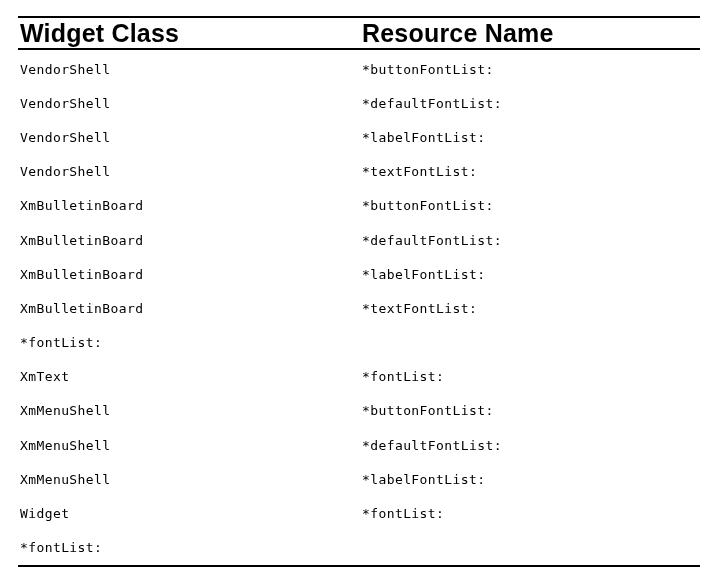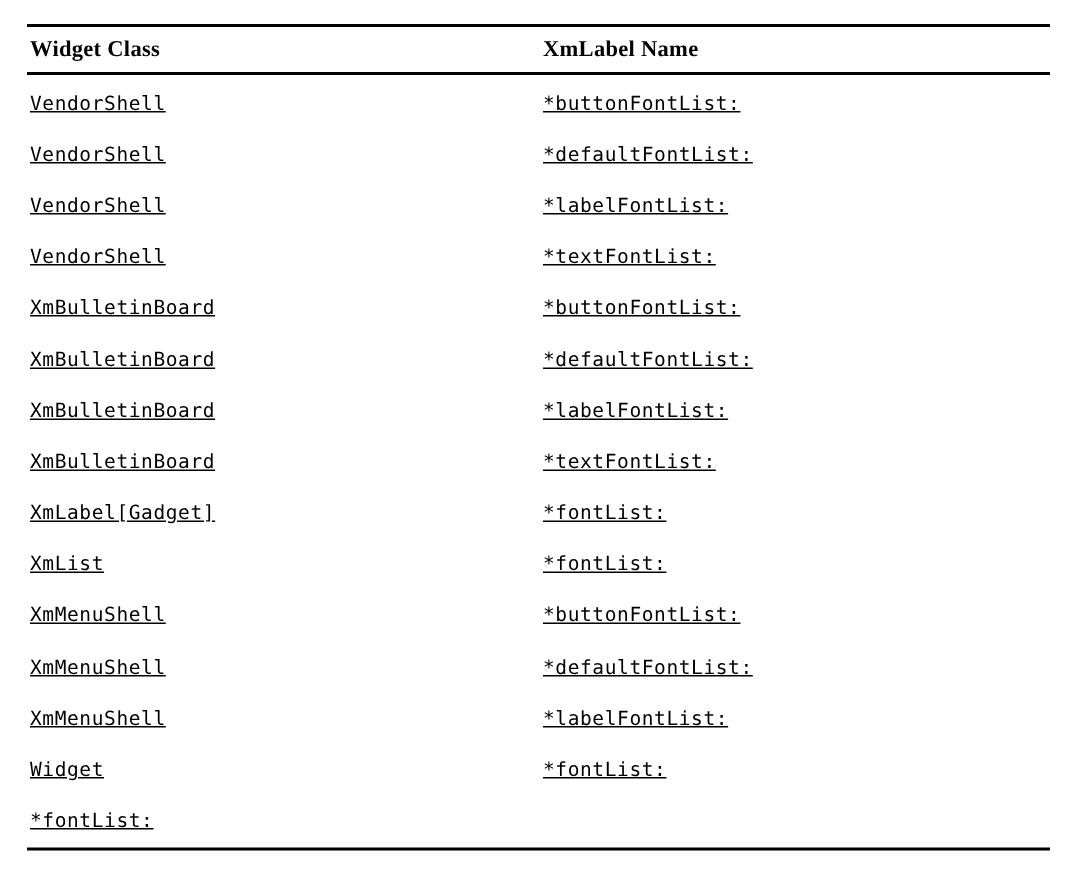--- a/index.html
+++ b/index.html
@@ -22,30 +22,29 @@
     width: 682px;
   }
   .thead {
     display: flex;
     align-items: center;
     box-sizing: border-box;
     height: 34px;
     border-top: 2px solid #000000;
     border-bottom: 2px solid #000000;
     padding-left: 2px;
-    font-family: Liberation Serif, serif;
+    font-family: Liberation Sans, sans-serif;
     font-weight: bold;
-    font-size: 15px;
+    font-size: 25px;
     letter-spacing: 0.2px;
   }
   .tbody {
     box-sizing: border-box;
     border-bottom: 2px solid #000000;
     padding-top: 2px;
-    text-decoration: underline;
   }
   .trow {
     display: flex;
     align-items: center;
     height: 34.2px;
     padding-left: 2px;
   }
   .col1 {
     width: 342px;
     flex: 0 0 342px;
@@ -59,21 +58,21 @@
     letter-spacing: 0.4px;
     white-space: pre;
   }
 </style>
 </head>
 <body>
 
 <div class="doc-table">
   <div class="thead">
     <span class="col1">Widget Class</span>
-    <span class="col2">XmLabel Name</span>
+    <span class="col2">Resource Name</span>
   </div>
   <div class="tbody">
       <div class="trow">
         <span class="col1 mono">VendorShell</span>
         <span class="col2 mono">*buttonFontList:</span>
       </div>
       <div class="trow">
         <span class="col1 mono">VendorShell</span>
         <span class="col2 mono">*defaultFontList:</span>
       </div>
@@ -95,25 +94,24 @@
       </div>
       <div class="trow">
         <span class="col1 mono">XmBulletinBoard</span>
         <span class="col2 mono">*labelFontList:</span>
       </div>
       <div class="trow">
         <span class="col1 mono">XmBulletinBoard</span>
         <span class="col2 mono">*textFontList:</span>
       </div>
       <div class="trow">
-        <span class="col1 mono">XmLabel[Gadget]</span>
         <span class="col2 mono">*fontList:</span>
       </div>
       <div class="trow">
-        <span class="col1 mono">XmList</span>
+        <span class="col1 mono">XmText</span>
         <span class="col2 mono">*fontList:</span>
       </div>
       <div class="trow">
         <span class="col1 mono">XmMenuShell</span>
         <span class="col2 mono">*buttonFontList:</span>
       </div>
       <div class="trow">
         <span class="col1 mono">XmMenuShell</span>
         <span class="col2 mono">*defaultFontList:</span>
       </div>

